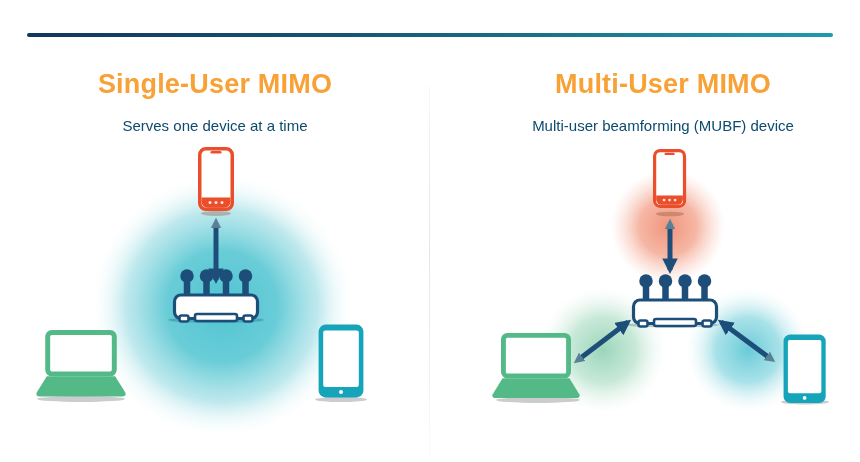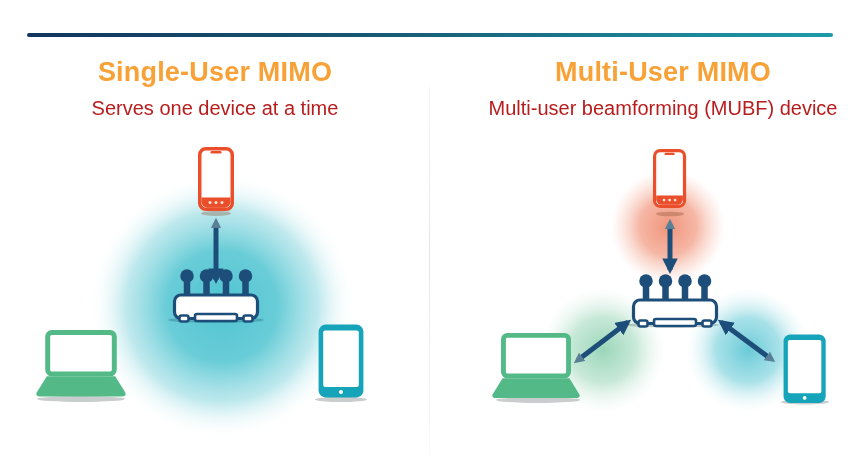--- a/index.html
+++ b/index.html
@@ -6,22 +6,22 @@
   .stage{position:relative;width:860px;height:462px;background:#fff;overflow:hidden;
          font-family:"Liberation Sans",sans-serif;}
   .top-bar{position:absolute;left:27px;top:33px;width:806px;height:4px;border-radius:2px;
            background:linear-gradient(90deg,#13355e 0%,#175672 40%,#1e9ba8 100%);}
   .divider{position:absolute;left:429px;top:86px;width:1px;height:372px;
            background:linear-gradient(180deg,rgba(0,0,0,.03),rgba(0,0,0,.10) 45%,rgba(0,0,0,.02));}
   .panel{position:absolute;top:0;width:430px;height:462px;}
   .panel.left{left:0;}
   .panel.right{left:448px;}
   .panel-header{position:absolute;top:54px;left:0;width:100%;text-align:center;}
-  .panel-title{font-size:27px;font-weight:bold;color:#f8a136;margin:4px;letter-spacing:.2px;line-height:1.1;}
-  .panel-subtitle{font-size:20px;color:#b91c1c;margin:7px 0 0;line-height:1.35;}
+  .panel-title{font-size:27px;font-weight:bold;color:#f8a136;margin:16px;letter-spacing:.2px;line-height:1.1;}
+  .panel-subtitle{font-size:15px;color:#0c4a6e;margin:7px 0 0;line-height:1.35;}
   .panel-subtitle span{display:block;}
   .diagram{position:absolute;left:0;top:130px;width:430px;height:332px;}
   .defs-holder{position:absolute;width:0;height:0;overflow:hidden;}
 </style>
 </head>
 <body>
 
 <div class="stage">
 
   <svg class="defs-holder" aria-hidden="true">

